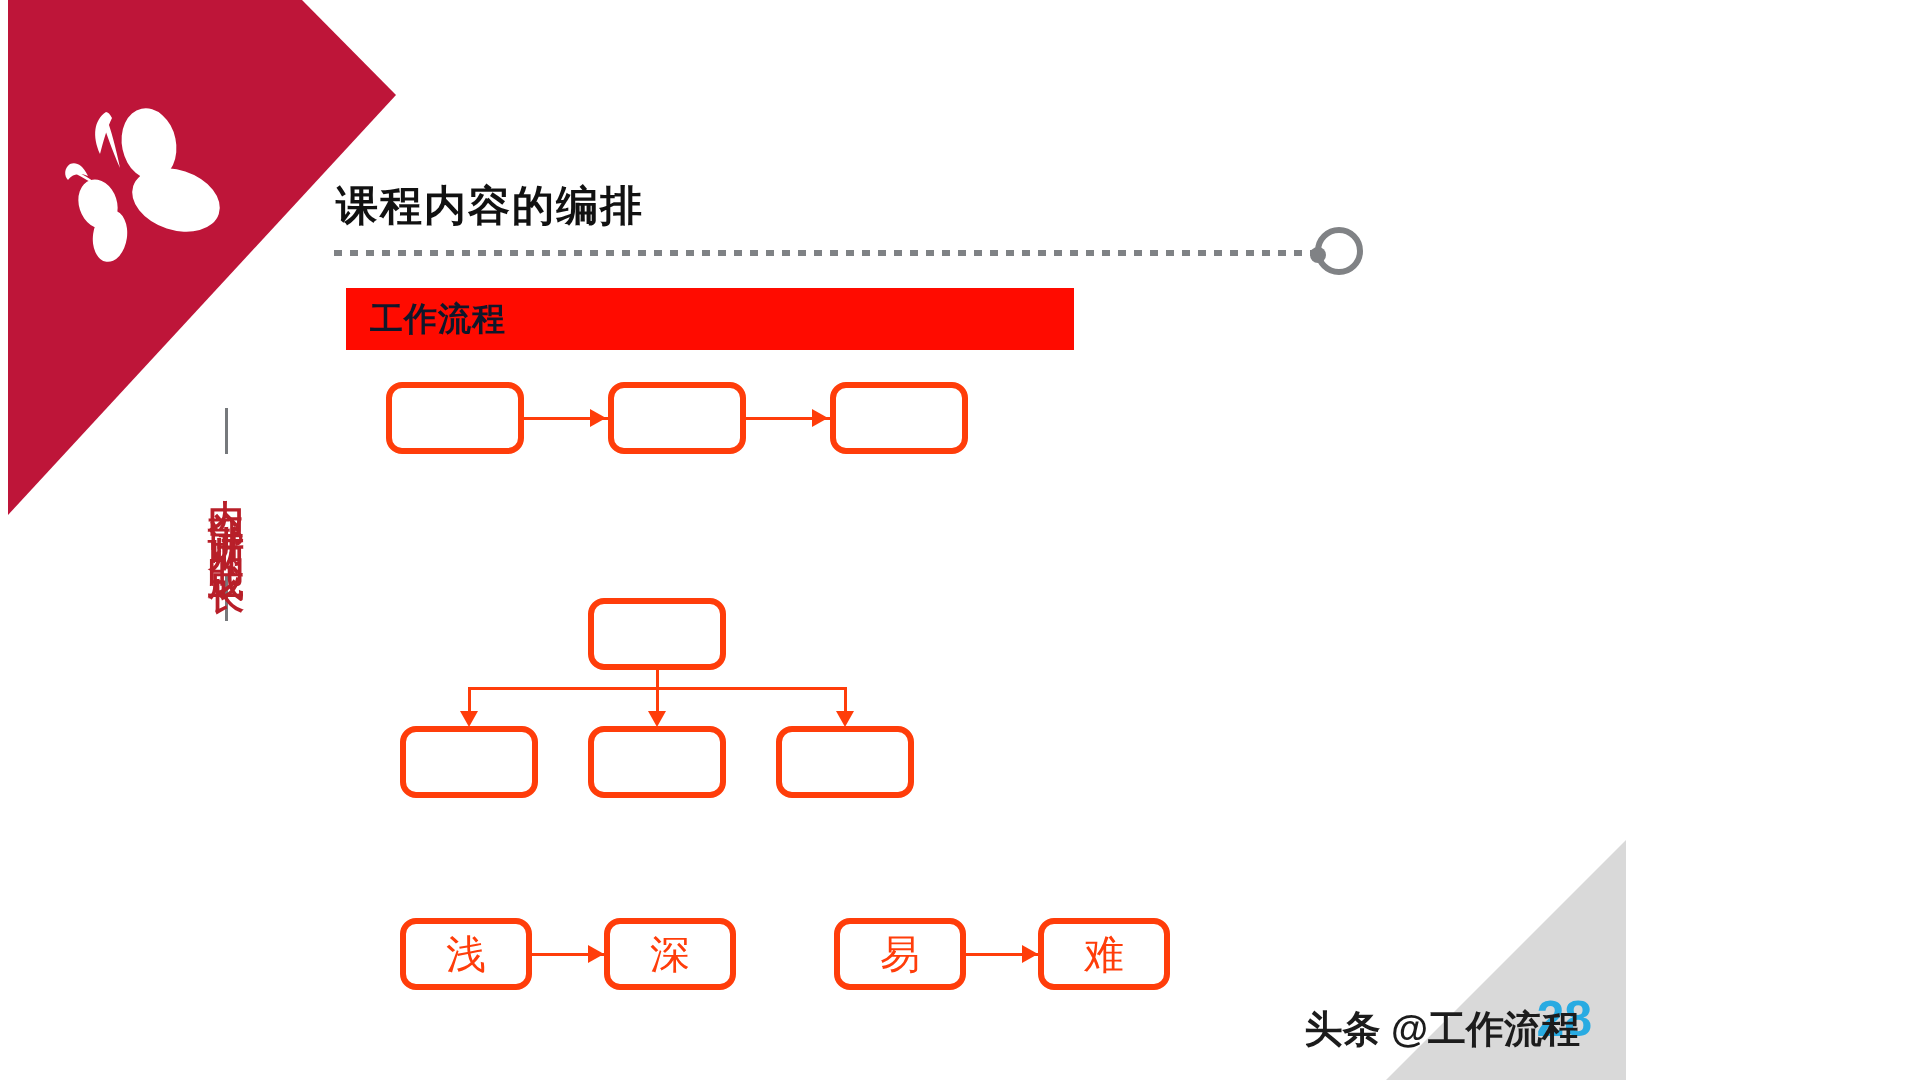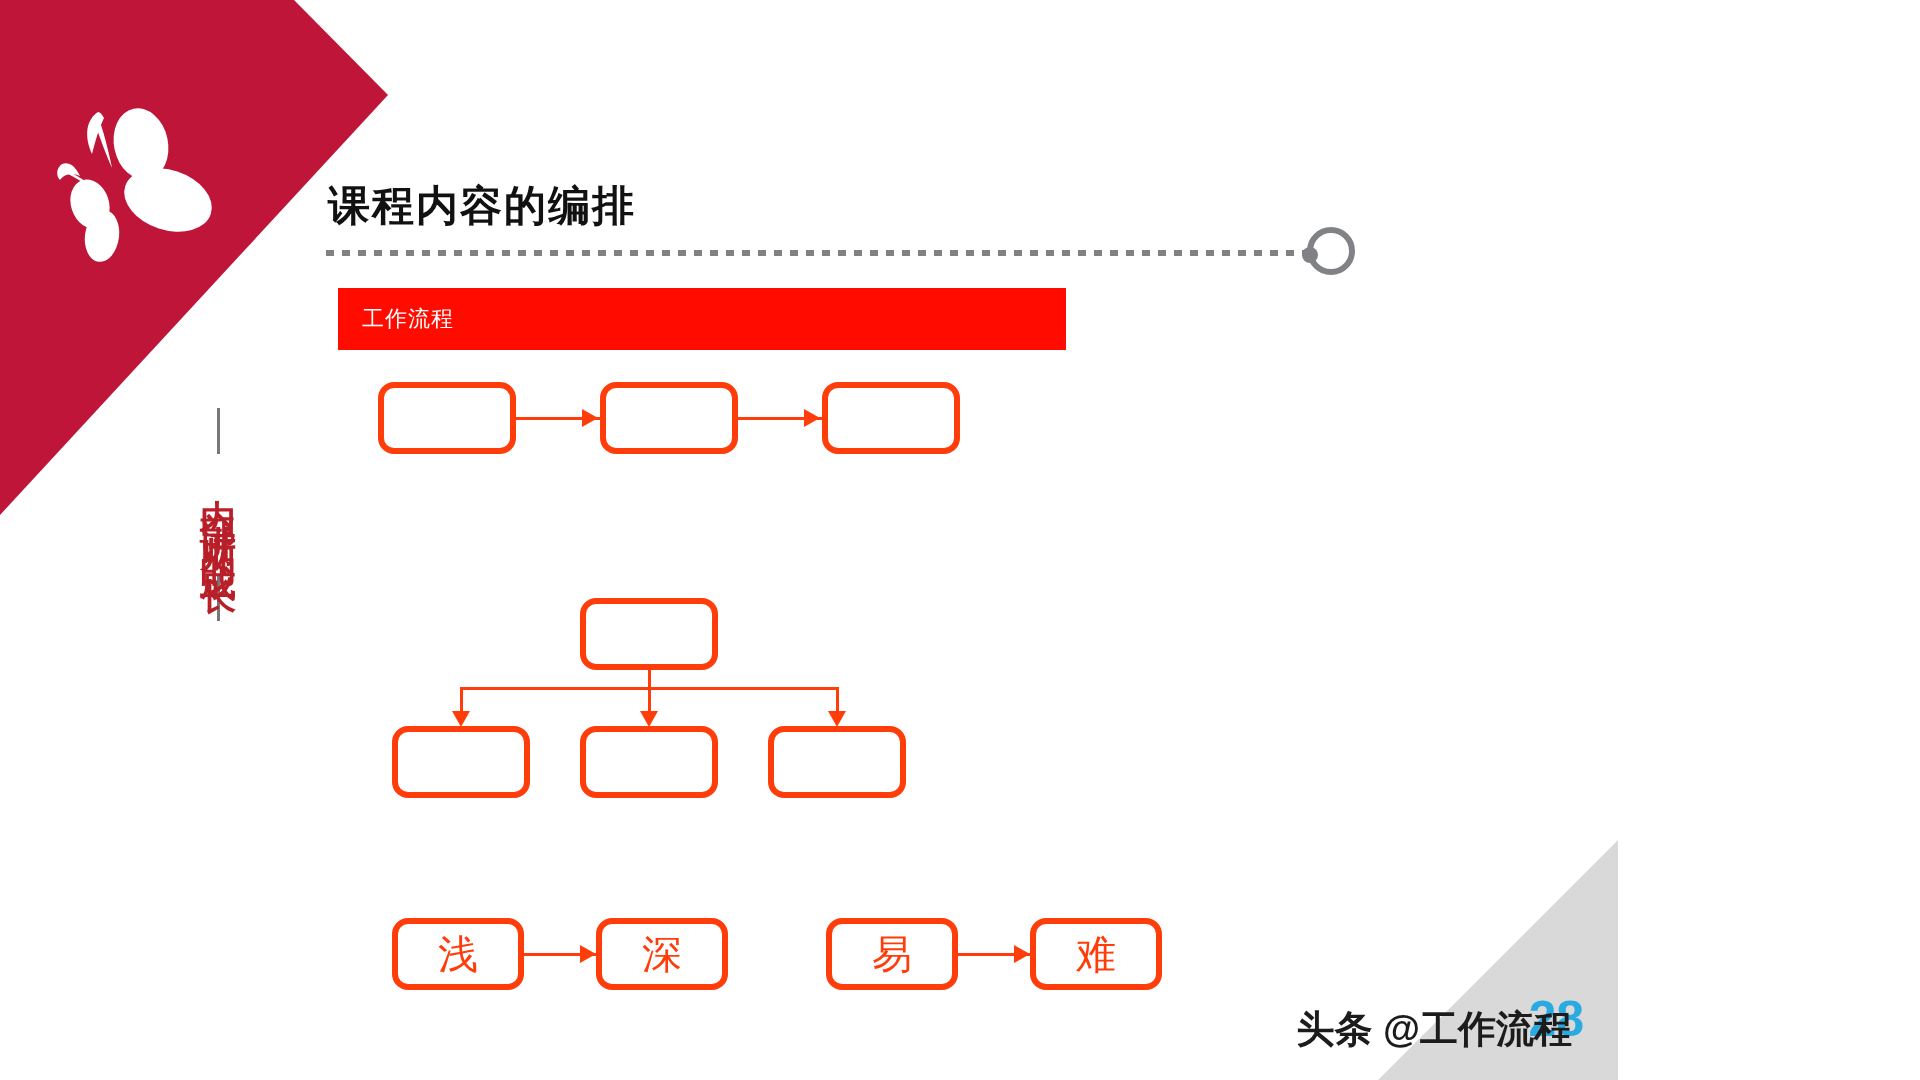--- a/index.html
+++ b/index.html
@@ -1,19 +1,19 @@
 <!DOCTYPE html>
 <html><head>
 <meta charset="utf-8">
 <style>
   * { box-sizing: border-box; margin:0; padding:0; }
   html,body { width:1920px; height:1080px; overflow:hidden; background:#fff; }
   body { font-family:"Liberation Sans", sans-serif; position:relative; }
 
-  #slide { position:absolute; left:0; top:0; width:1618px; height:1080px; background:#ffffff; overflow:hidden; }
+  #slide { position:absolute; left:8px; top:0; width:1618px; height:1080px; background:#ffffff; overflow:hidden; }
 
   
   .corner-shape { position:absolute; left:0; top:0; width:400px; height:530px; }
 
   
   .butterfly { position:absolute; left:46px; top:92px; width:190px; height:180px; }
 
   
   .page-title {
     position:absolute; left:328px; top:182px;
@@ -36,21 +36,21 @@
     font-size:36px; font-weight:bold; color:#B81F29;
     letter-spacing:13px; margin:16px auto 0; line-height:1;
   }
 
   
   .sec-bar {
     position:absolute; height:62px; background:#FF0B00;
     display:flex; align-items:center;
   }
   .sec-bar span {
-    color:#ffffff; font-size:22px; font-weight:normal;
+    color:#0f172a; font-size:33px; font-weight:bold;
     letter-spacing:1px; padding-left:24px; white-space:nowrap;
   }
   #bar-1 { left:338px; top:288px; width:728px; }
   #bar-2 { left:338px; top:512px; width:728px; }
   #bar-3 { left:338px; top:812px; width:728px; }
 
   
   .fbox {
     position:absolute; border:6px solid #FF3D0A; border-radius:16px;
     background:#ffffff; display:flex; align-items:center; justify-content:center;

